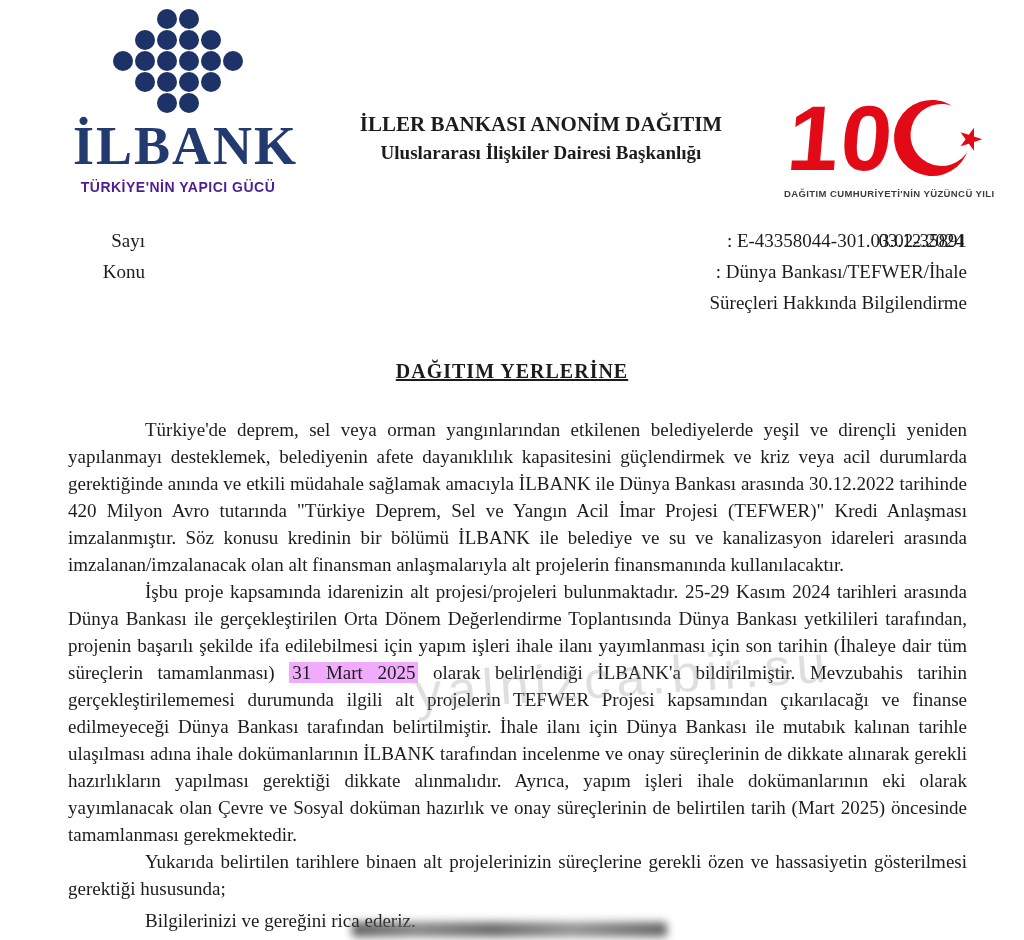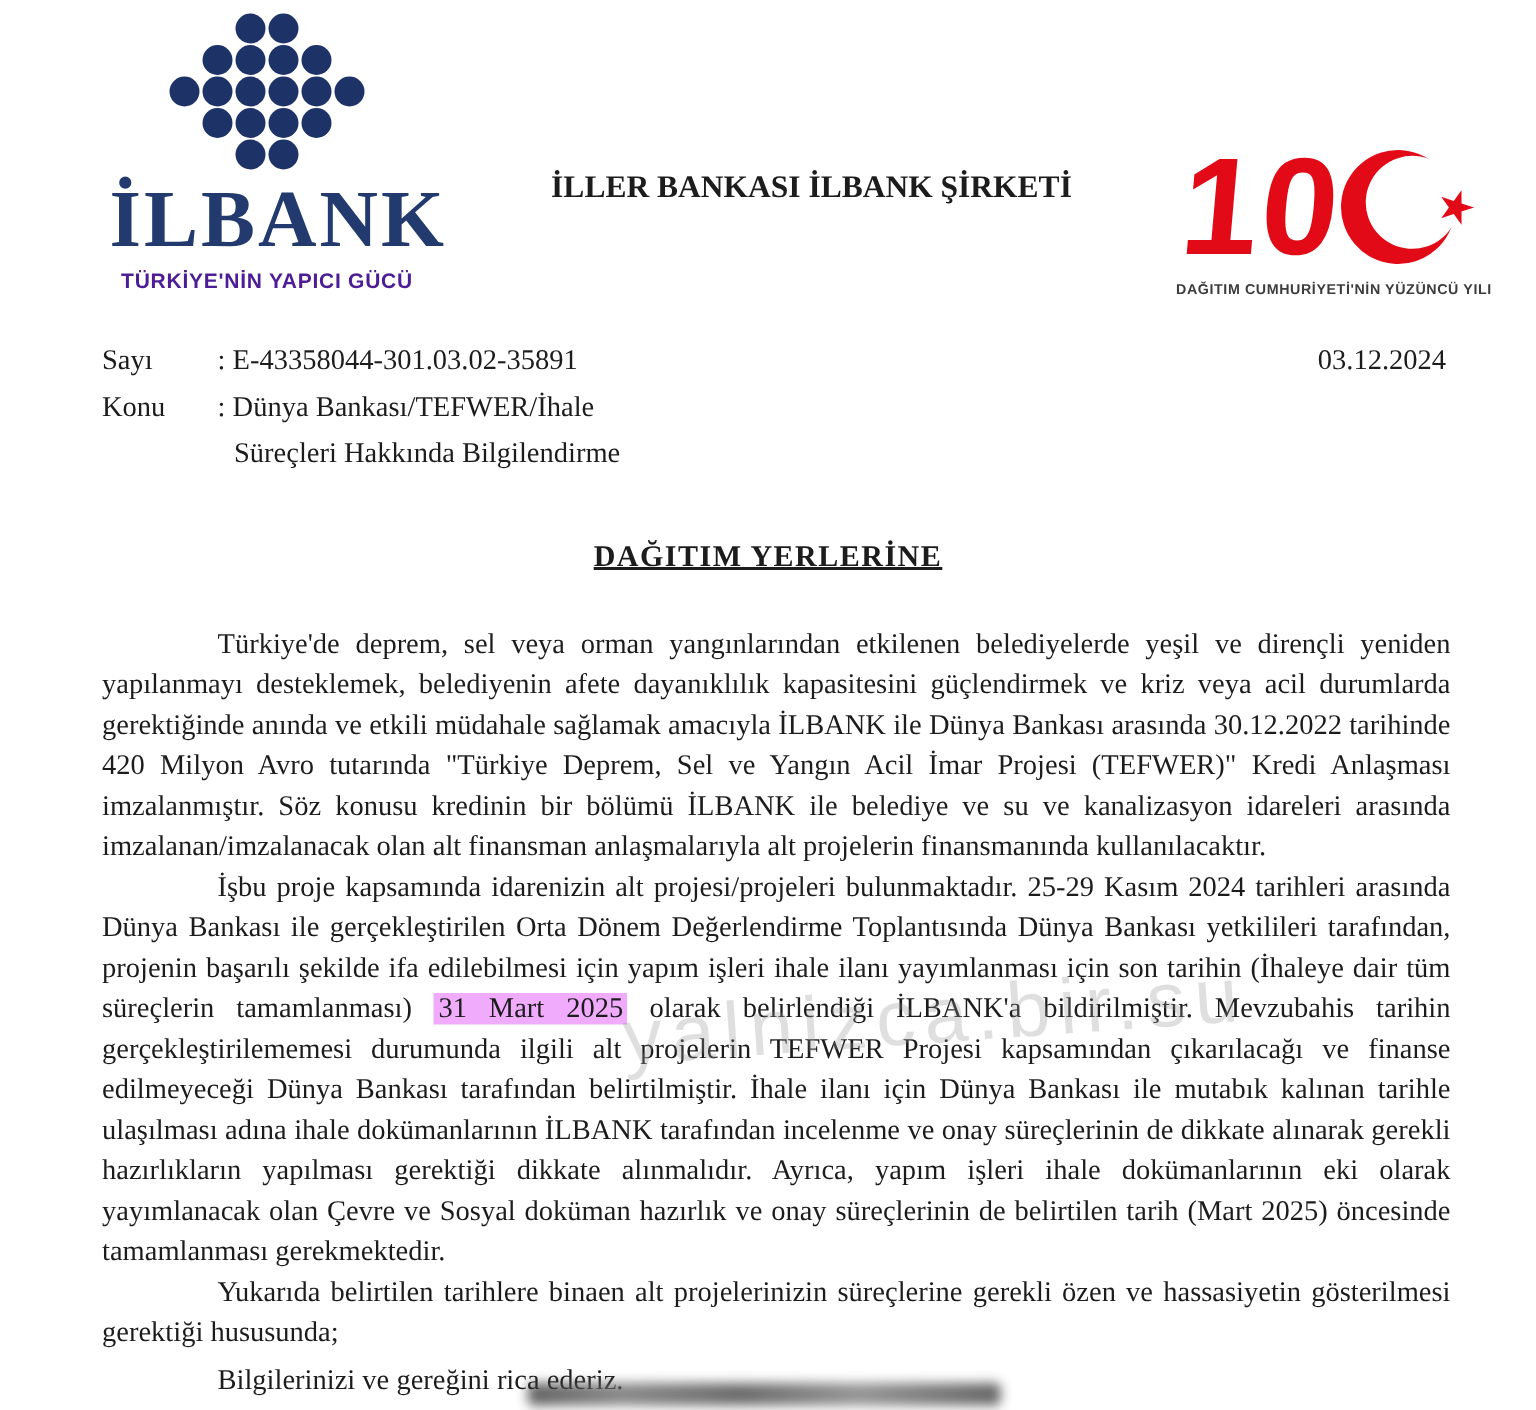--- a/index.html
+++ b/index.html
@@ -69,21 +69,21 @@
     color: #e30a17; font-size: 30px; line-height: 1;
     transform: rotate(18deg);
   }
   .anniv-tagline {
     font-family: "Liberation Sans", sans-serif;
     font-size: 9.5px; font-weight: bold; color: #3c3c3c;
     letter-spacing: 0.4px; margin-top: 8px; white-space: nowrap;
   }
 
   
-  .meta { position: relative; padding: 26px 57px 0 68px; font-size: 19px; }
+  .meta { position: relative; padding: 26px 57px 0 68px; font-size: 19px; text-align: right; }
   .meta-row { display: flex; line-height: 31px; }
   .meta-label { width: 77px; flex: 0 0 auto; }
   .meta-value { flex: 1 1 auto; }
   .meta-line2 { padding-left: 11px; }
   .doc-date { position: absolute; right: 60px; top: 26px; line-height: 31px; }
 
   
   .doc-title {
     text-align: center; font-weight: bold; font-size: 20px;
     letter-spacing: 1px; margin-top: 42px; text-decoration: underline;
@@ -152,21 +152,22 @@
         <div class="dot-row">
             <span class="dot"></span>
             <span class="dot"></span>
           </div>
       </div>
       <div class="ilbank-word">İLBANK</div>
       <div class="ilbank-tagline">TÜRKİYE'NİN YAPICI GÜCÜ</div>
     </div>
 
     <div class="center-header">
-      <div class="org-line">İLLER BANKASI İLBANK ŞİRKETİ</div>
+      <div class="org-line">İLLER BANKASI ANONİM DAĞITIM</div>
+      <div class="dept-line">Uluslararası İlişkiler Dairesi Başkanlığı</div>
     </div>
 
     <div class="logo-100">
       <div class="num-row">
         <span class="digit one">1</span>
         <span class="digit">0</span>
         <span class="crescent-wrap">
           <span class="crescent"></span>
           <span class="star">★</span>
         </span>

